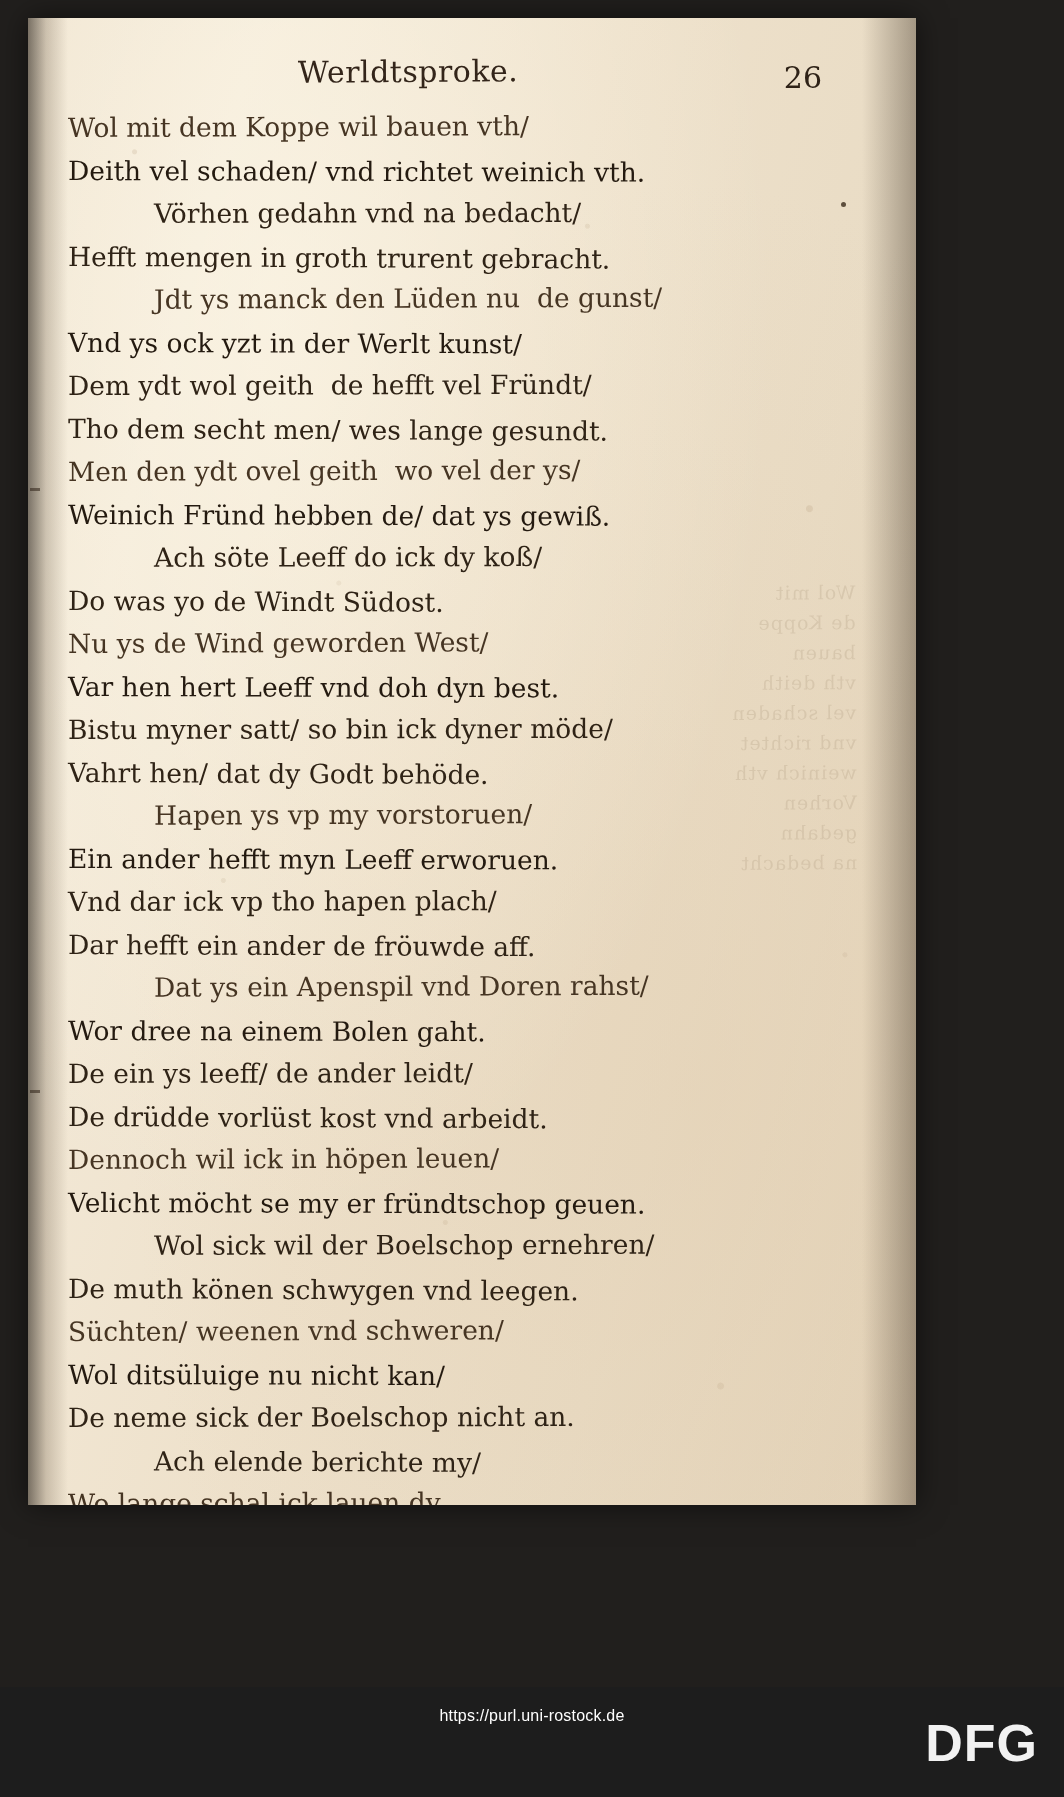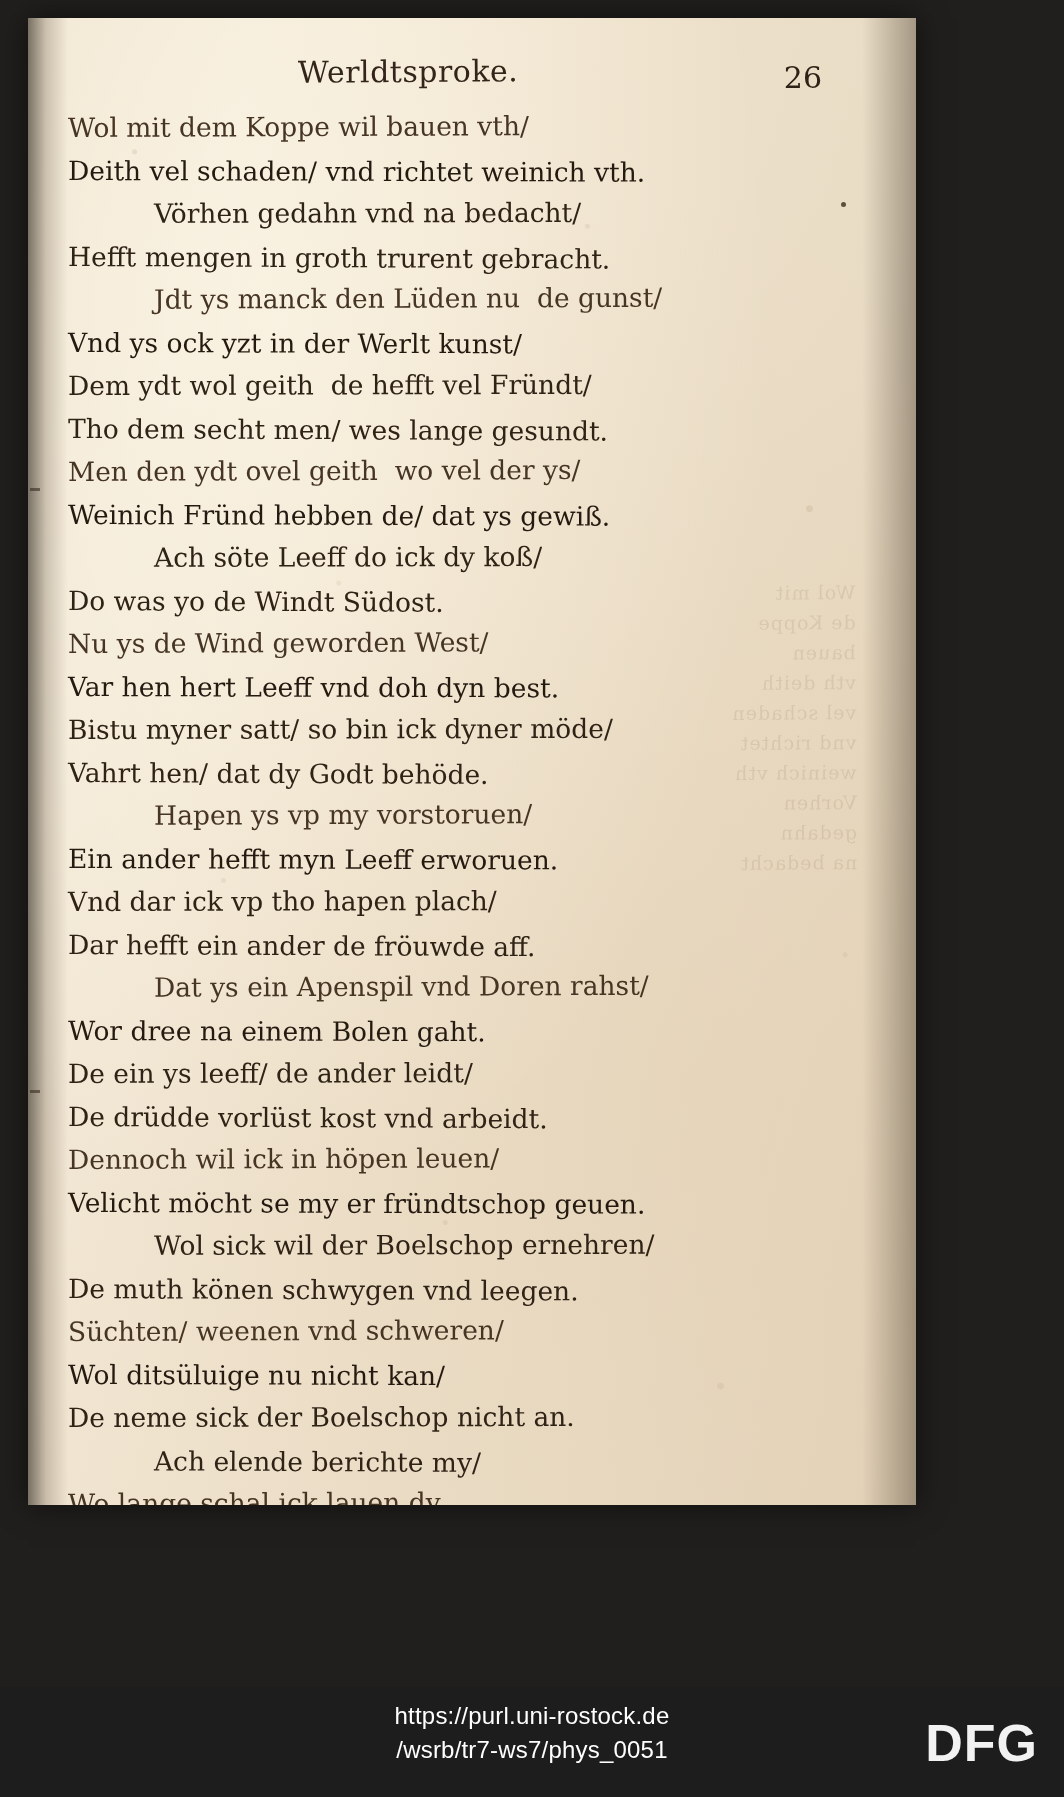--- a/index.html
+++ b/index.html
@@ -163,21 +163,21 @@
     height: 110px;
     background: #1d1d1d;
     color: #ffffff;
   }
   #purl-link {
     position: absolute;
     left: 0; right: 0;
     top: 12px;
     text-align: center;
     font-family: "Liberation Sans", sans-serif;
-    font-size: 24px;
+    font-size: 16px;
     line-height: 34px;
     color: #ffffff;
     text-decoration: none;
     letter-spacing: 0.2px;
   }
   #purl-link span { display: block; }
   #dfg-logo {
     position: absolute;
     right: 26px;
     top: 26px;
@@ -255,18 +255,17 @@
           <div class="line indent sk4 ">Ach elende berichte my/</div>
           <div class="line sk1 ink-light">Wo lange schal ick lauen dy.</div>
         </div>
 
     </div>
   </div>
 
   <div id="caption-bar">
     <a id="purl-link" href="#">
       <span>https://purl.uni-rostock.de</span>
-      <span>/wsrb/tr7-ws7/phys_0051</span>
     </a>
     <div id="dfg-logo">DFG</div>
   </div>
 
 </div>
 
 </body></html>

